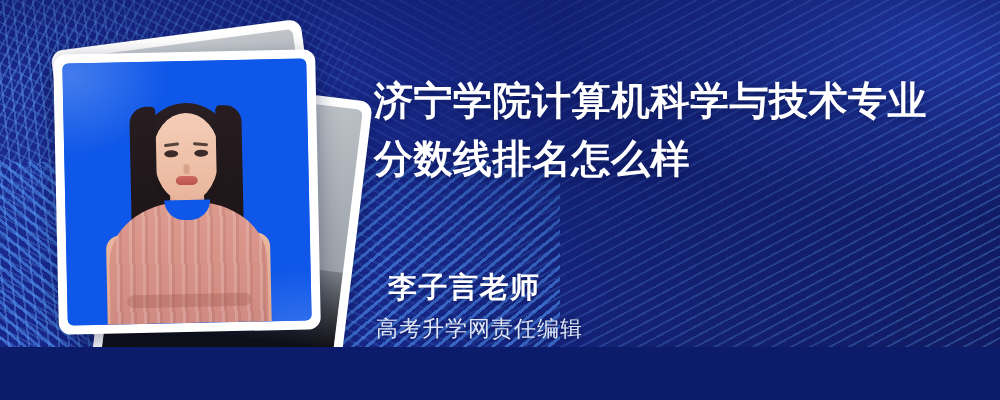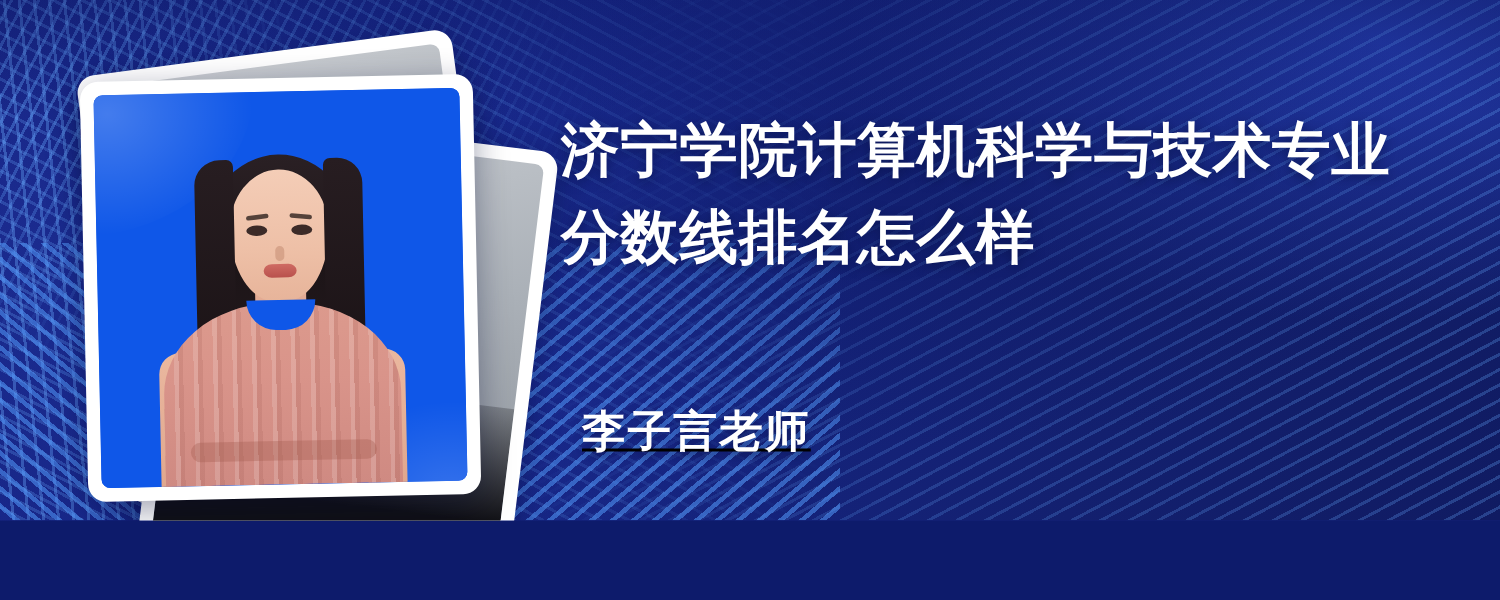--- a/index.html
+++ b/index.html
@@ -235,21 +235,21 @@
     position:absolute; left:0; top:72px;
     width:590px;
     color:#ffffff;
     font-size:39px;
     font-weight:bold;
     line-height:58px;
     letter-spacing:.5px;
     text-shadow:0 2px 7px rgba(6,14,62,0.55);
   }
 
-  #byline { position:absolute; left:14px; top:268px;text-decoration:underline; }
+  #byline { position:absolute; left:14px; top:268px; }
   #author-name {
     color:#ffffff;
     font-size:29px;
     font-weight:bold;
     line-height:38px;
     letter-spacing:1.5px;
     text-shadow:0 2px 6px rgba(6,14,62,0.5);
   }
   #author-role {
     margin-top:8px; margin-left:-12px;
@@ -316,17 +316,18 @@
     </div>
 
   </div>
 
   <div id="text-block">
 
     <div id="headline">济宁学院计算机科学与技术专业分数线排名怎么样</div>
 
     <div id="byline">
       <div id="author-name">李子言老师</div>
+      <div id="author-role">高考升学网责任编辑</div>
     </div>
 
   </div>
 
 </div>
 
 </body></html>

